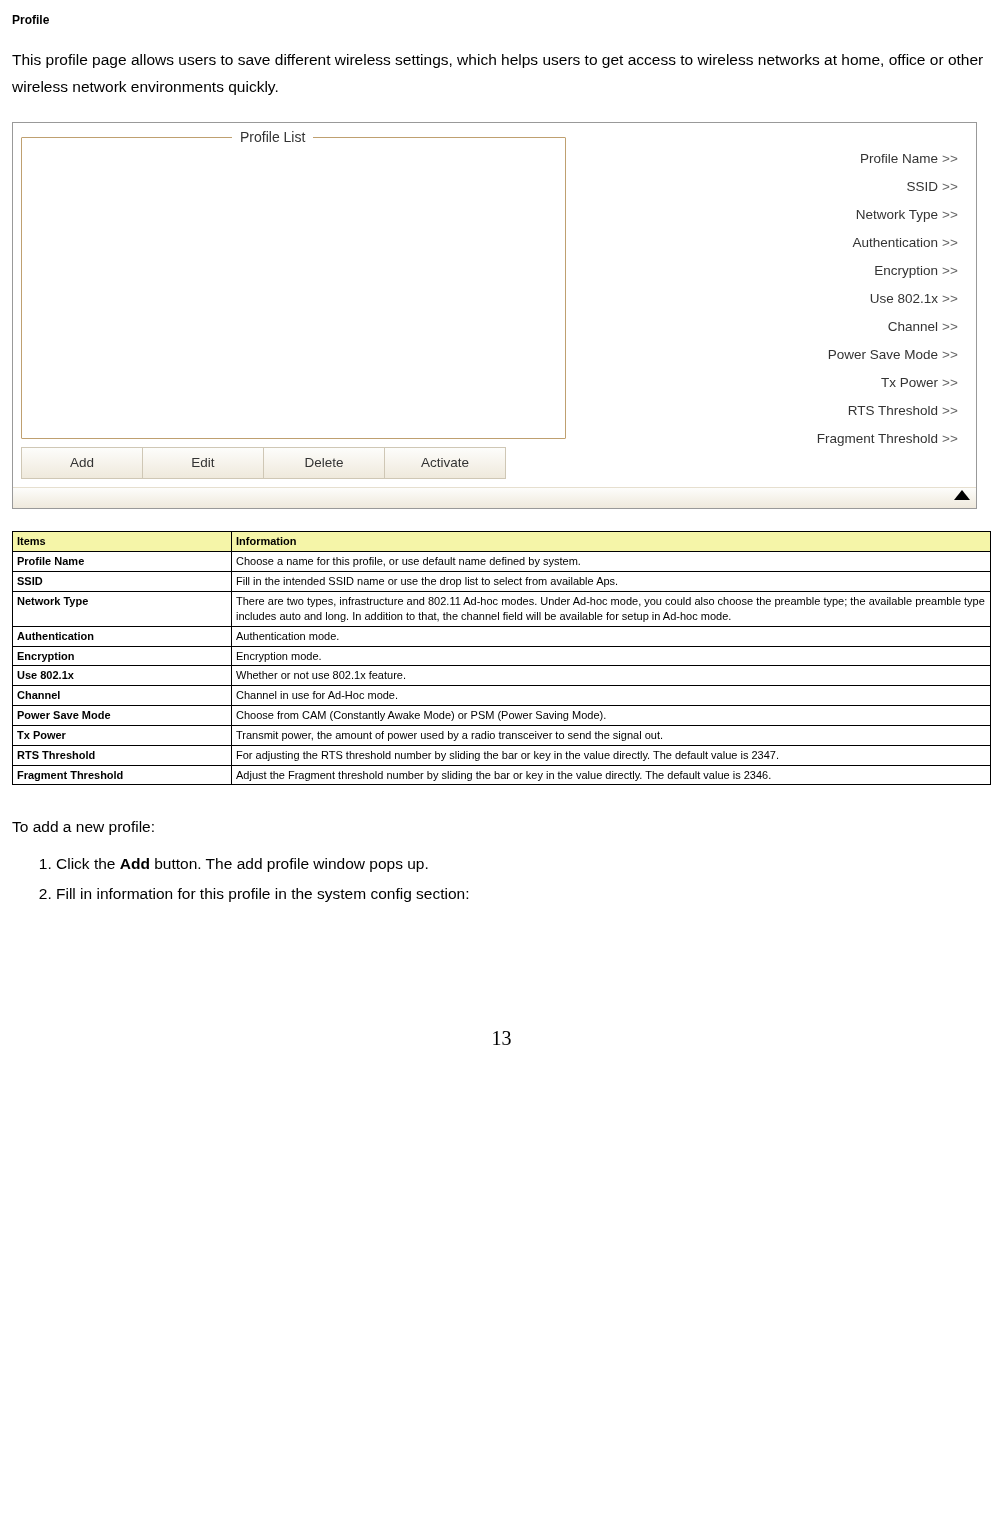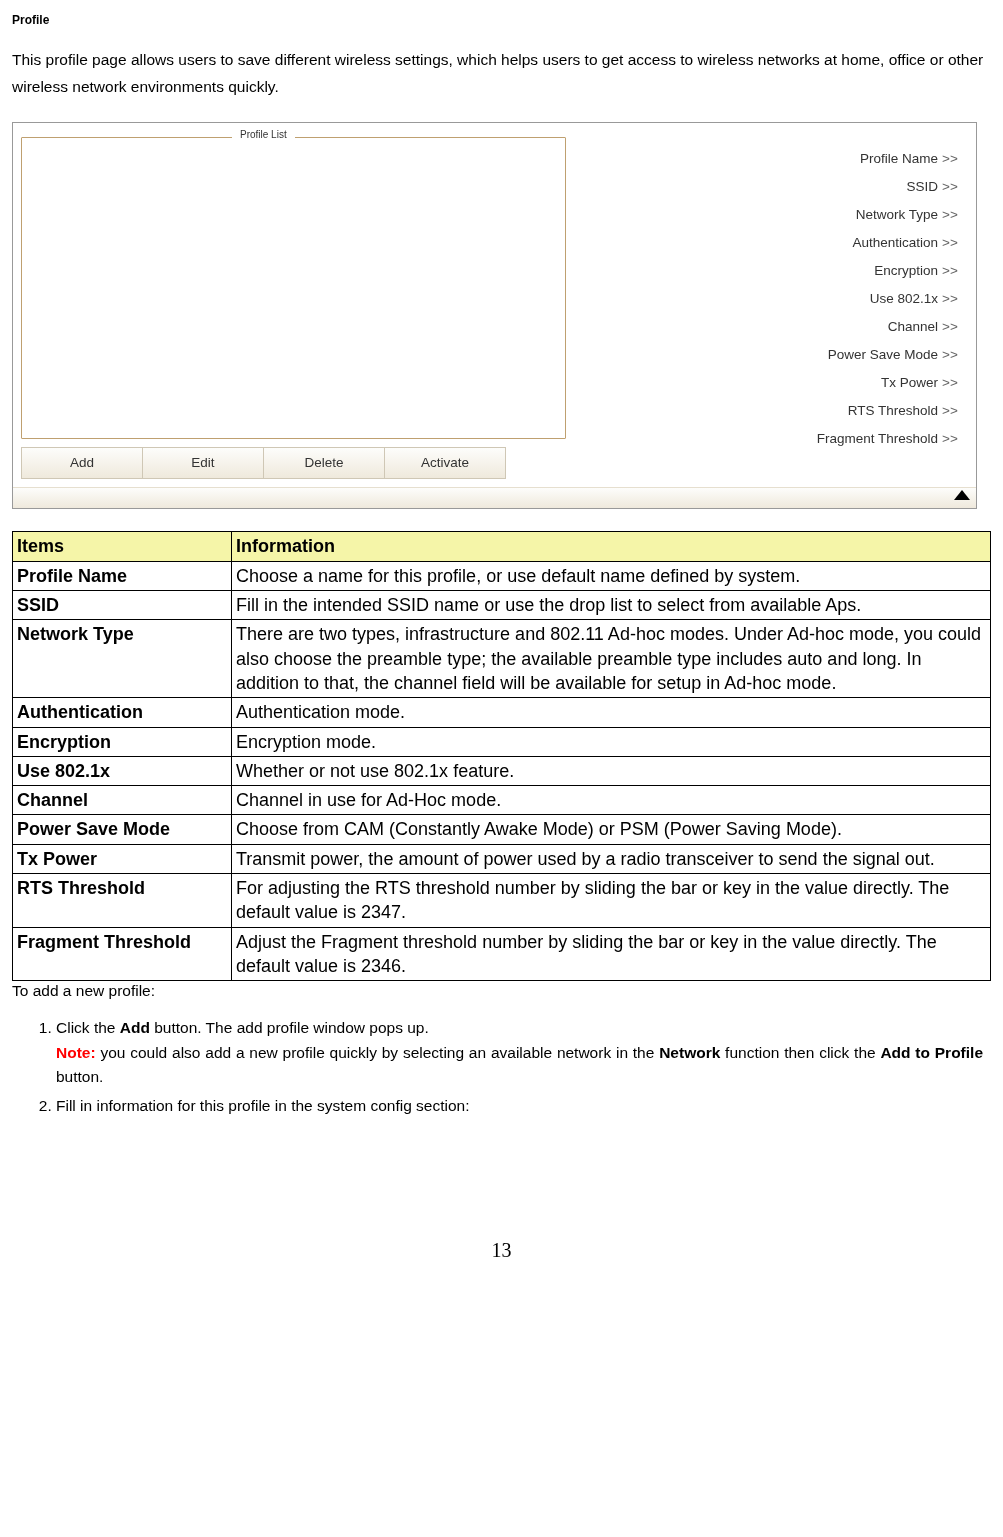--- a/index.html
+++ b/index.html
@@ -43,21 +43,21 @@
     margin: 0 0 8px 0;
     background: #fff;
   }
   .ss-legend {
     position: absolute;
     top: -10px;
     left: 210px;
     background: #fff;
     padding: 0 8px;
     font-family: "Segoe UI", Arial, sans-serif;
-    font-size: 10px;
+    font-size: 14px;
     color: #333;
   }
   .ss-buttons {
     display: flex;
     gap: 0;
   }
   .ss-btn {
     width: 120px;
     height: 30px;
     display: flex;
@@ -110,21 +110,22 @@
     border-left: 8px solid transparent;
     border-right: 8px solid transparent;
     border-bottom: 10px solid #000;
     cursor: pointer;
   }
 
   
   table.info-table {
     border-collapse: collapse;
     width: 100%;
-    font-size: 18px;
+    margin-bottom: 32px;
+    font-size: 11px;
   }
   table.info-table th, table.info-table td {
     border: 1px solid #000;
     padding: 2px 4px;
     text-align: left;
     vertical-align: top;
     line-height: 1.35;
   }
   table.info-table th {
     background: #f5f5a8;
@@ -281,20 +282,17 @@
         <td class="info-justify">Adjust the Fragment threshold number by sliding the bar or key in the value directly. The default value is 2346.</td>
       </tr>
 </tbody>
   </table>
 
 <p class="instr-lead">To add a new profile:</p>
 
 <ol class="steps">
   <li>
     <span>Click the </span><span class="strong">Add</span><span> button. The add profile window pops up.</span>
-    <div class="note-block">
-      <span class="note-word">Note:</span><span> you could also add a new profile quickly by selecting an available network in the </span><span class="strong">Network</span><span> function then click the </span><span class="strong">Add to Profile</span><span> button.</span>
-    </div>
   </li>
   <li>Fill in information for this profile in the system config section:</li>
 </ol>
 
 <div class="page-num">13</div>
 
 </body></html>

